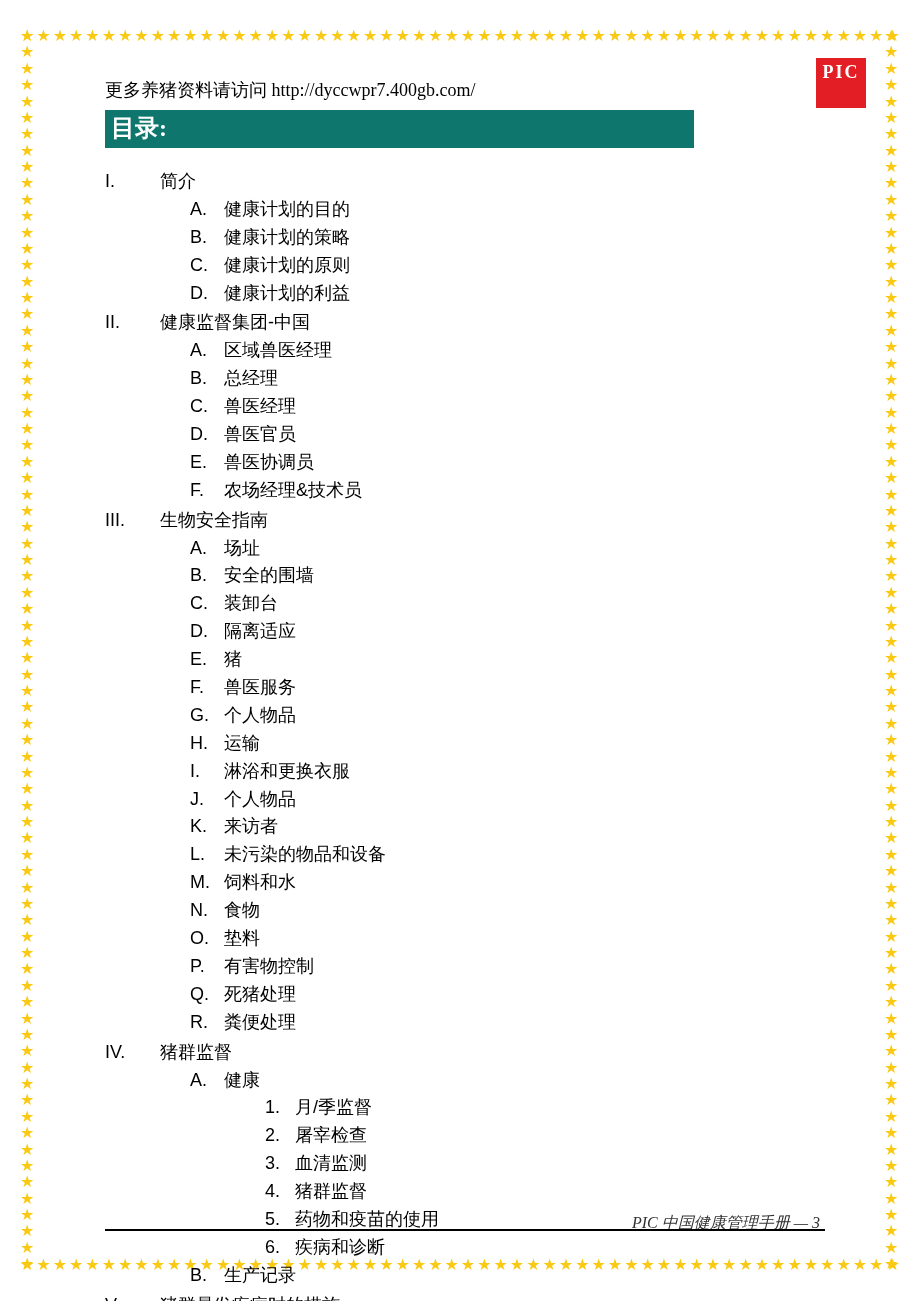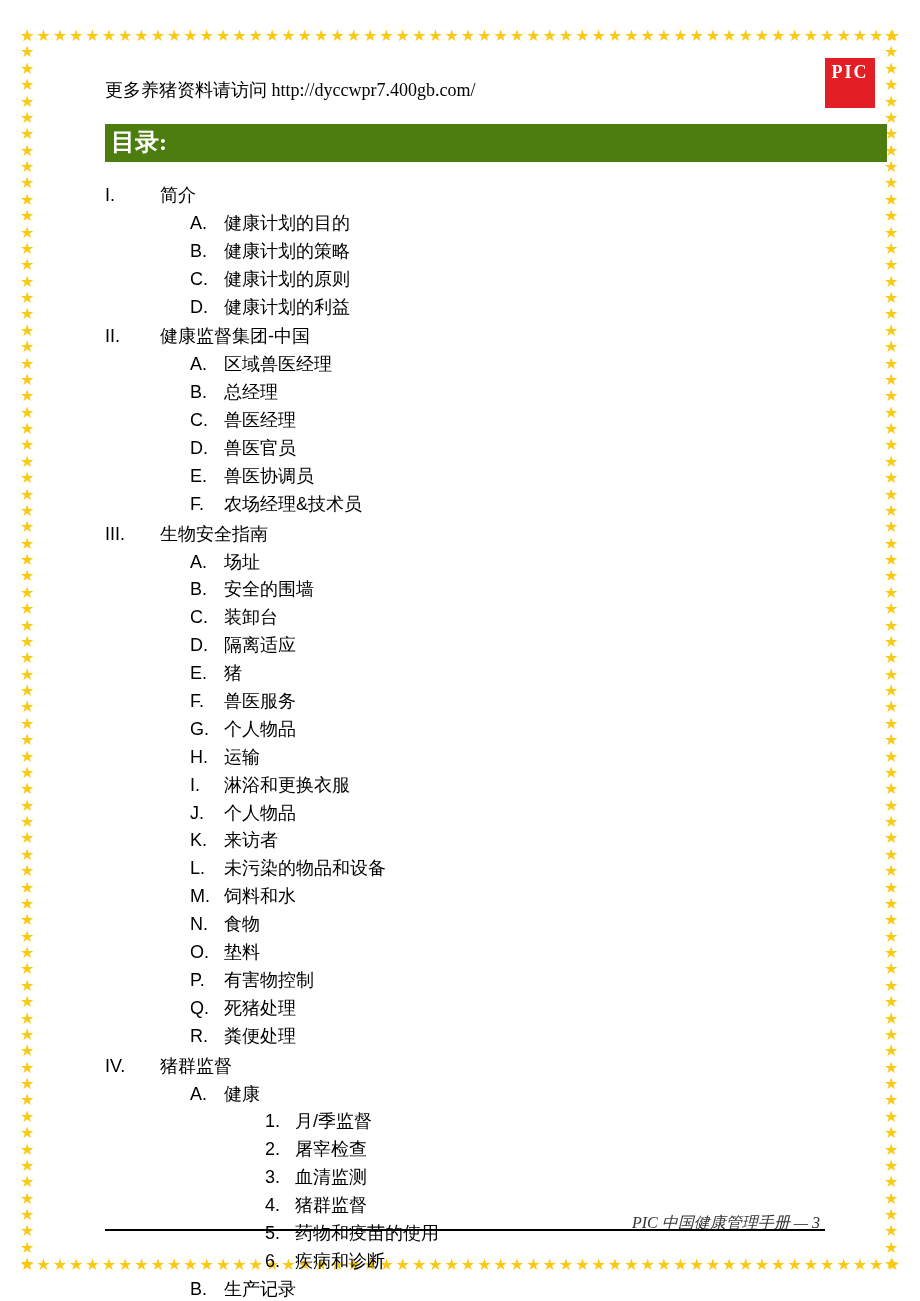--- a/index.html
+++ b/index.html
@@ -21,43 +21,43 @@
   .star-left { top: 28px; bottom: 28px; left: 20px; display:flex; flex-direction:column; justify-content:space-between; width:16px; }
   .star-right { top: 28px; bottom: 28px; right: 20px; display:flex; flex-direction:column; justify-content:space-between; width:16px; }
   .star { color:#f9c913; font-size:16px; line-height:1; }
   .page {
     position: absolute;
     left: 105px; right: 80px; top: 78px; bottom: 60px;
   }
   .header-link {
     font-size: 18px;
     color: #000;
-    margin-bottom: 22px;
+    margin-bottom: 8px;
     font-family: "SimSun","宋体",serif;
   }
   .pic-logo {
     position: absolute;
-    top: 58px; right: 45px;
+    top: 58px; right: 54px;
     width: 50px; height: 50px;
     background: #e31e24;
     color: #fff;
     font-family: "Times New Roman", serif;
     font-weight: bold;
     font-size: 18px;
     letter-spacing: 2px;
     display:flex; align-items:flex-start; justify-content:center;
     padding-top:4px;
   }
   .toc-title-bar {
-    background: #4d7c0f;
+    background: #0f766e;
     color: #fff;
     font-size: 24px;
     font-weight: bold;
     padding: 2px 6px 4px 6px;
-    width: 782px;
+    width: 589px;
     font-family: "SimSun","宋体",serif;
   }
   .toc {
     margin-top: 20px;
     font-size: 18px;
     line-height: 1.55;
     font-family: Arial, "SimSun","宋体", sans-serif;
   }
   .lvl1 { display:flex; margin-top:2px; }
   .lvl1 .num { width: 55px; text-align:left; padding-left:0; }

